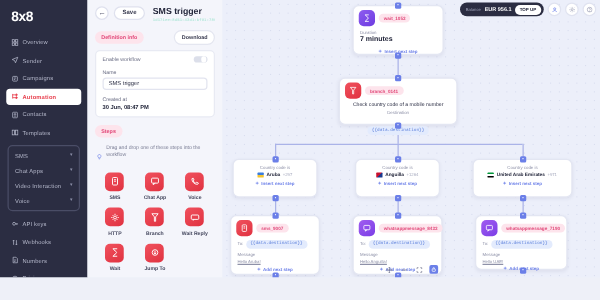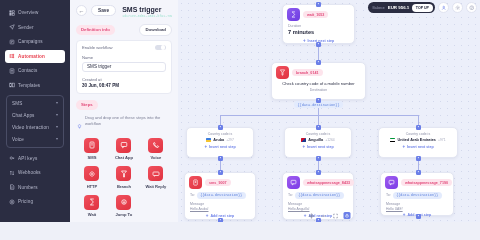--- a/index.html
+++ b/index.html
@@ -238,20 +238,21 @@
     width: 7px; height: 7px; border-radius: 1.5px; background: #6b7fe8;
     display:flex; align-items:center; justify-content:center; cursor:pointer;
   }
 </style>
 </head>
 <body>
 
 <div id="app">
 
   <div class="sidebar">
+    <div class="logo">8x8</div>
 
     <div class="nav-item">
       <span class="nav-ic">
           <svg viewBox="0 0 16 16" fill="none" stroke="#b6b9cc" stroke-width="1.6">
             <rect x="2" y="2" width="5" height="5"></rect>
             <rect x="9" y="2" width="5" height="5"></rect>
             <rect x="2" y="9" width="5" height="5"></rect>
             <rect x="9" y="9" width="5" height="5"></rect>
           </svg>
         </span>

